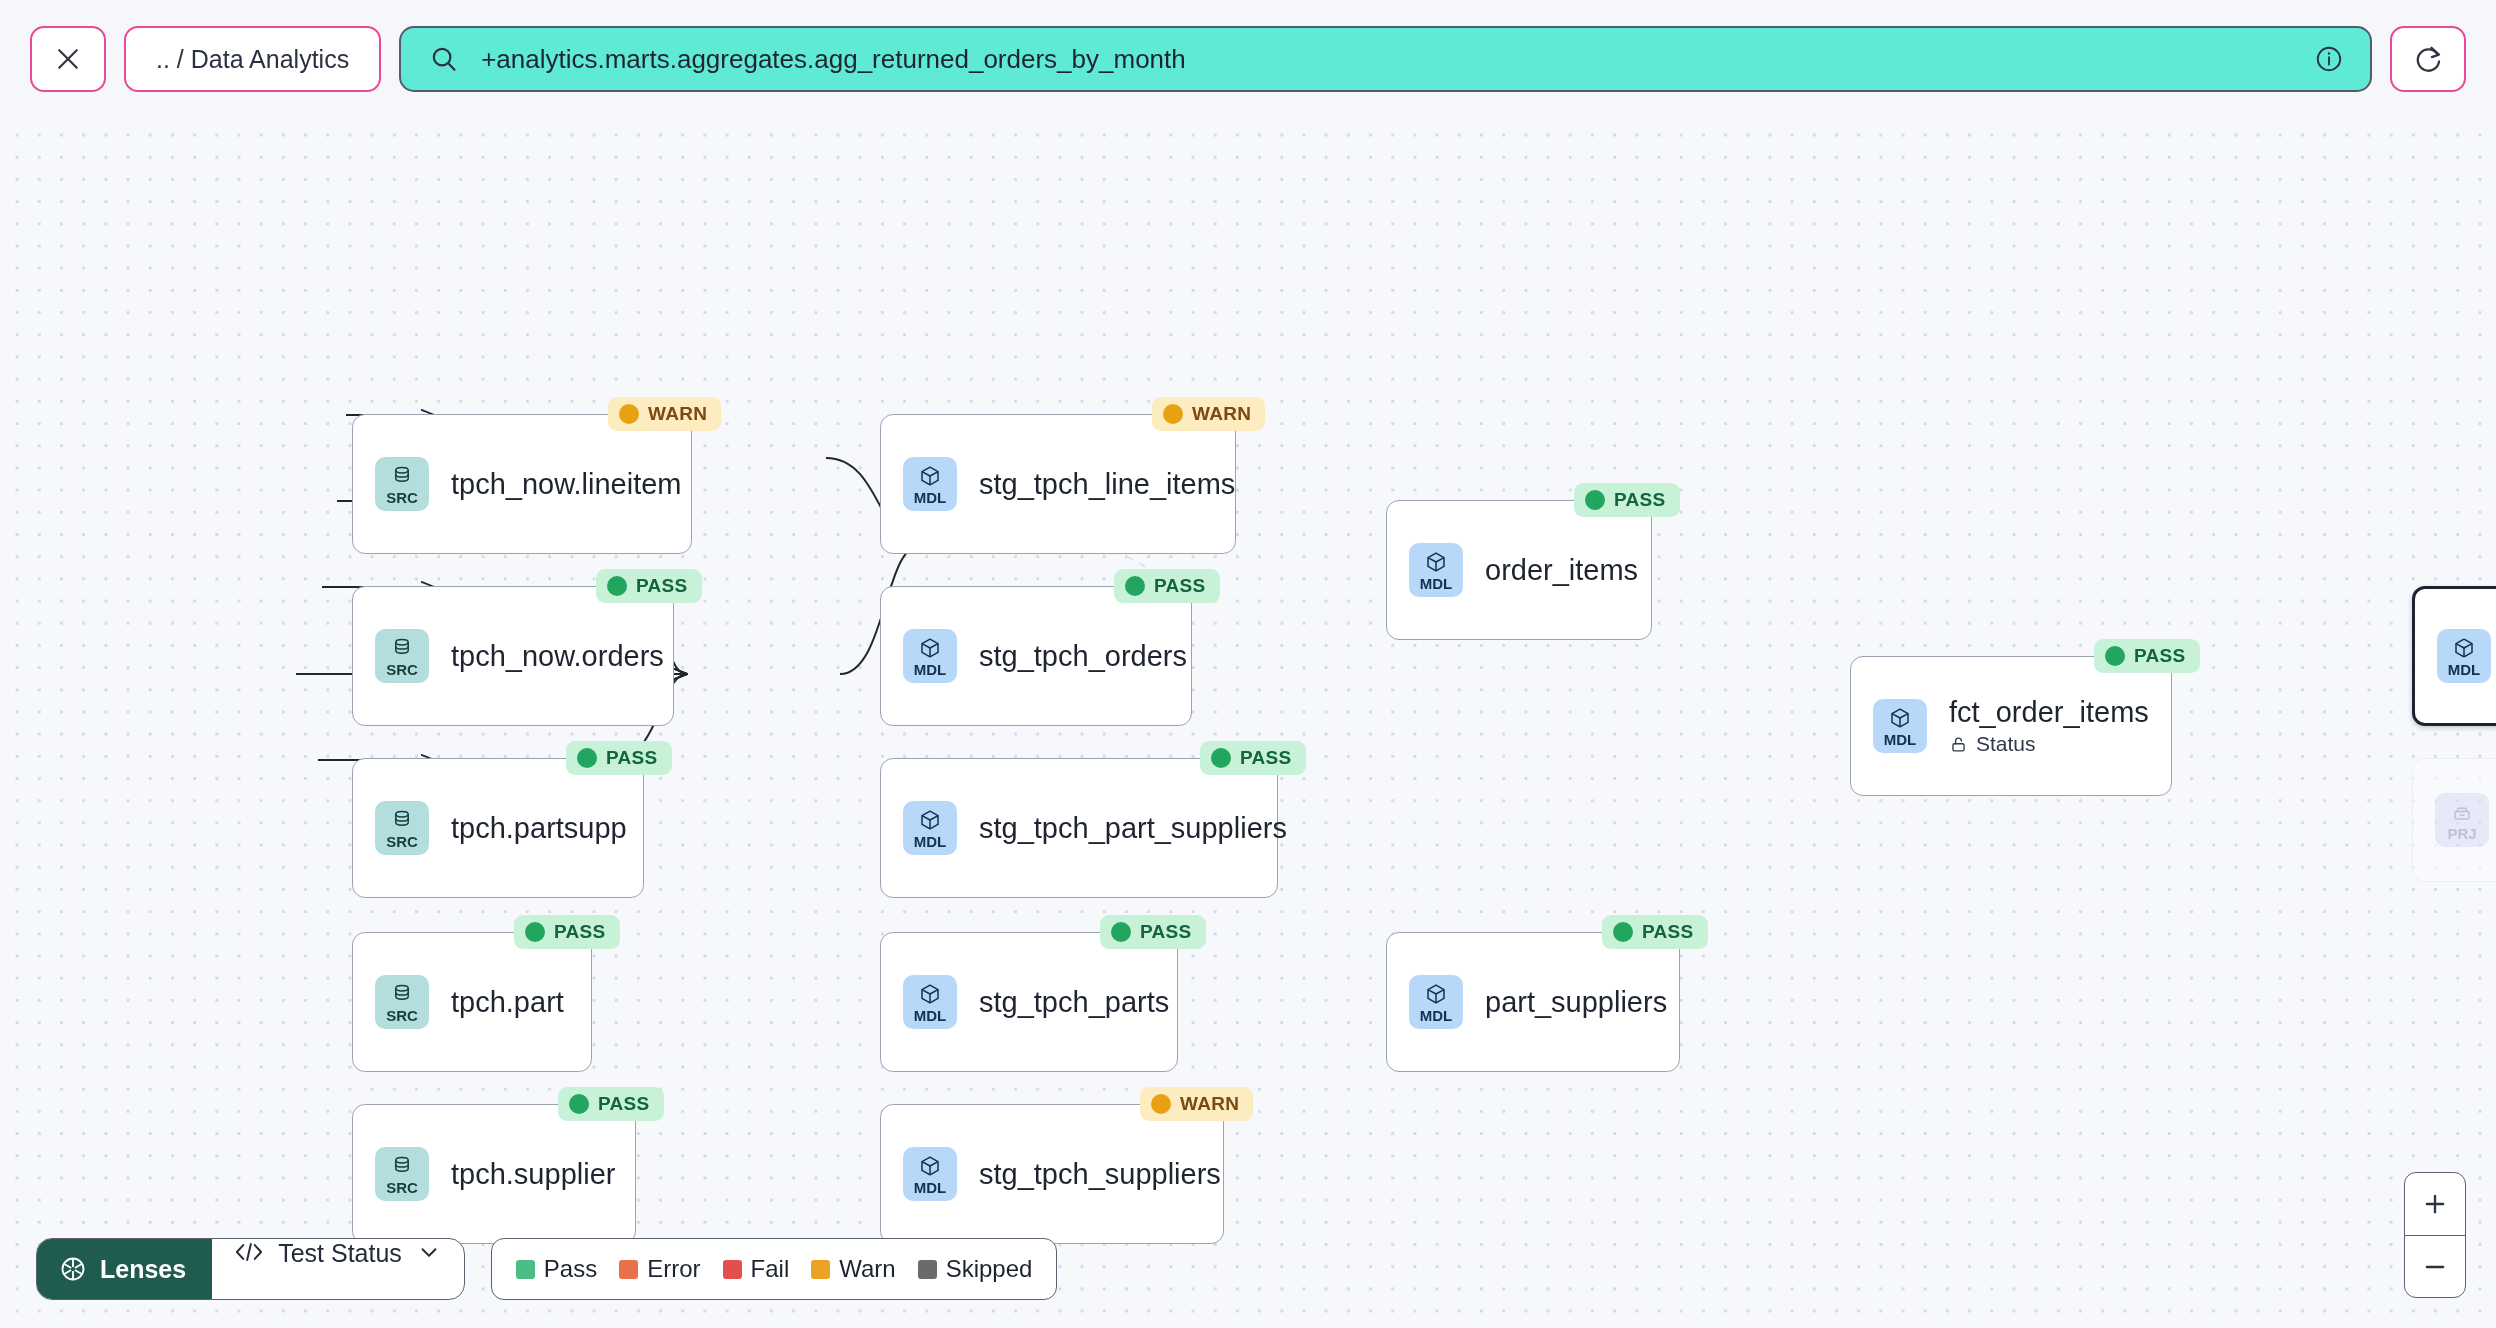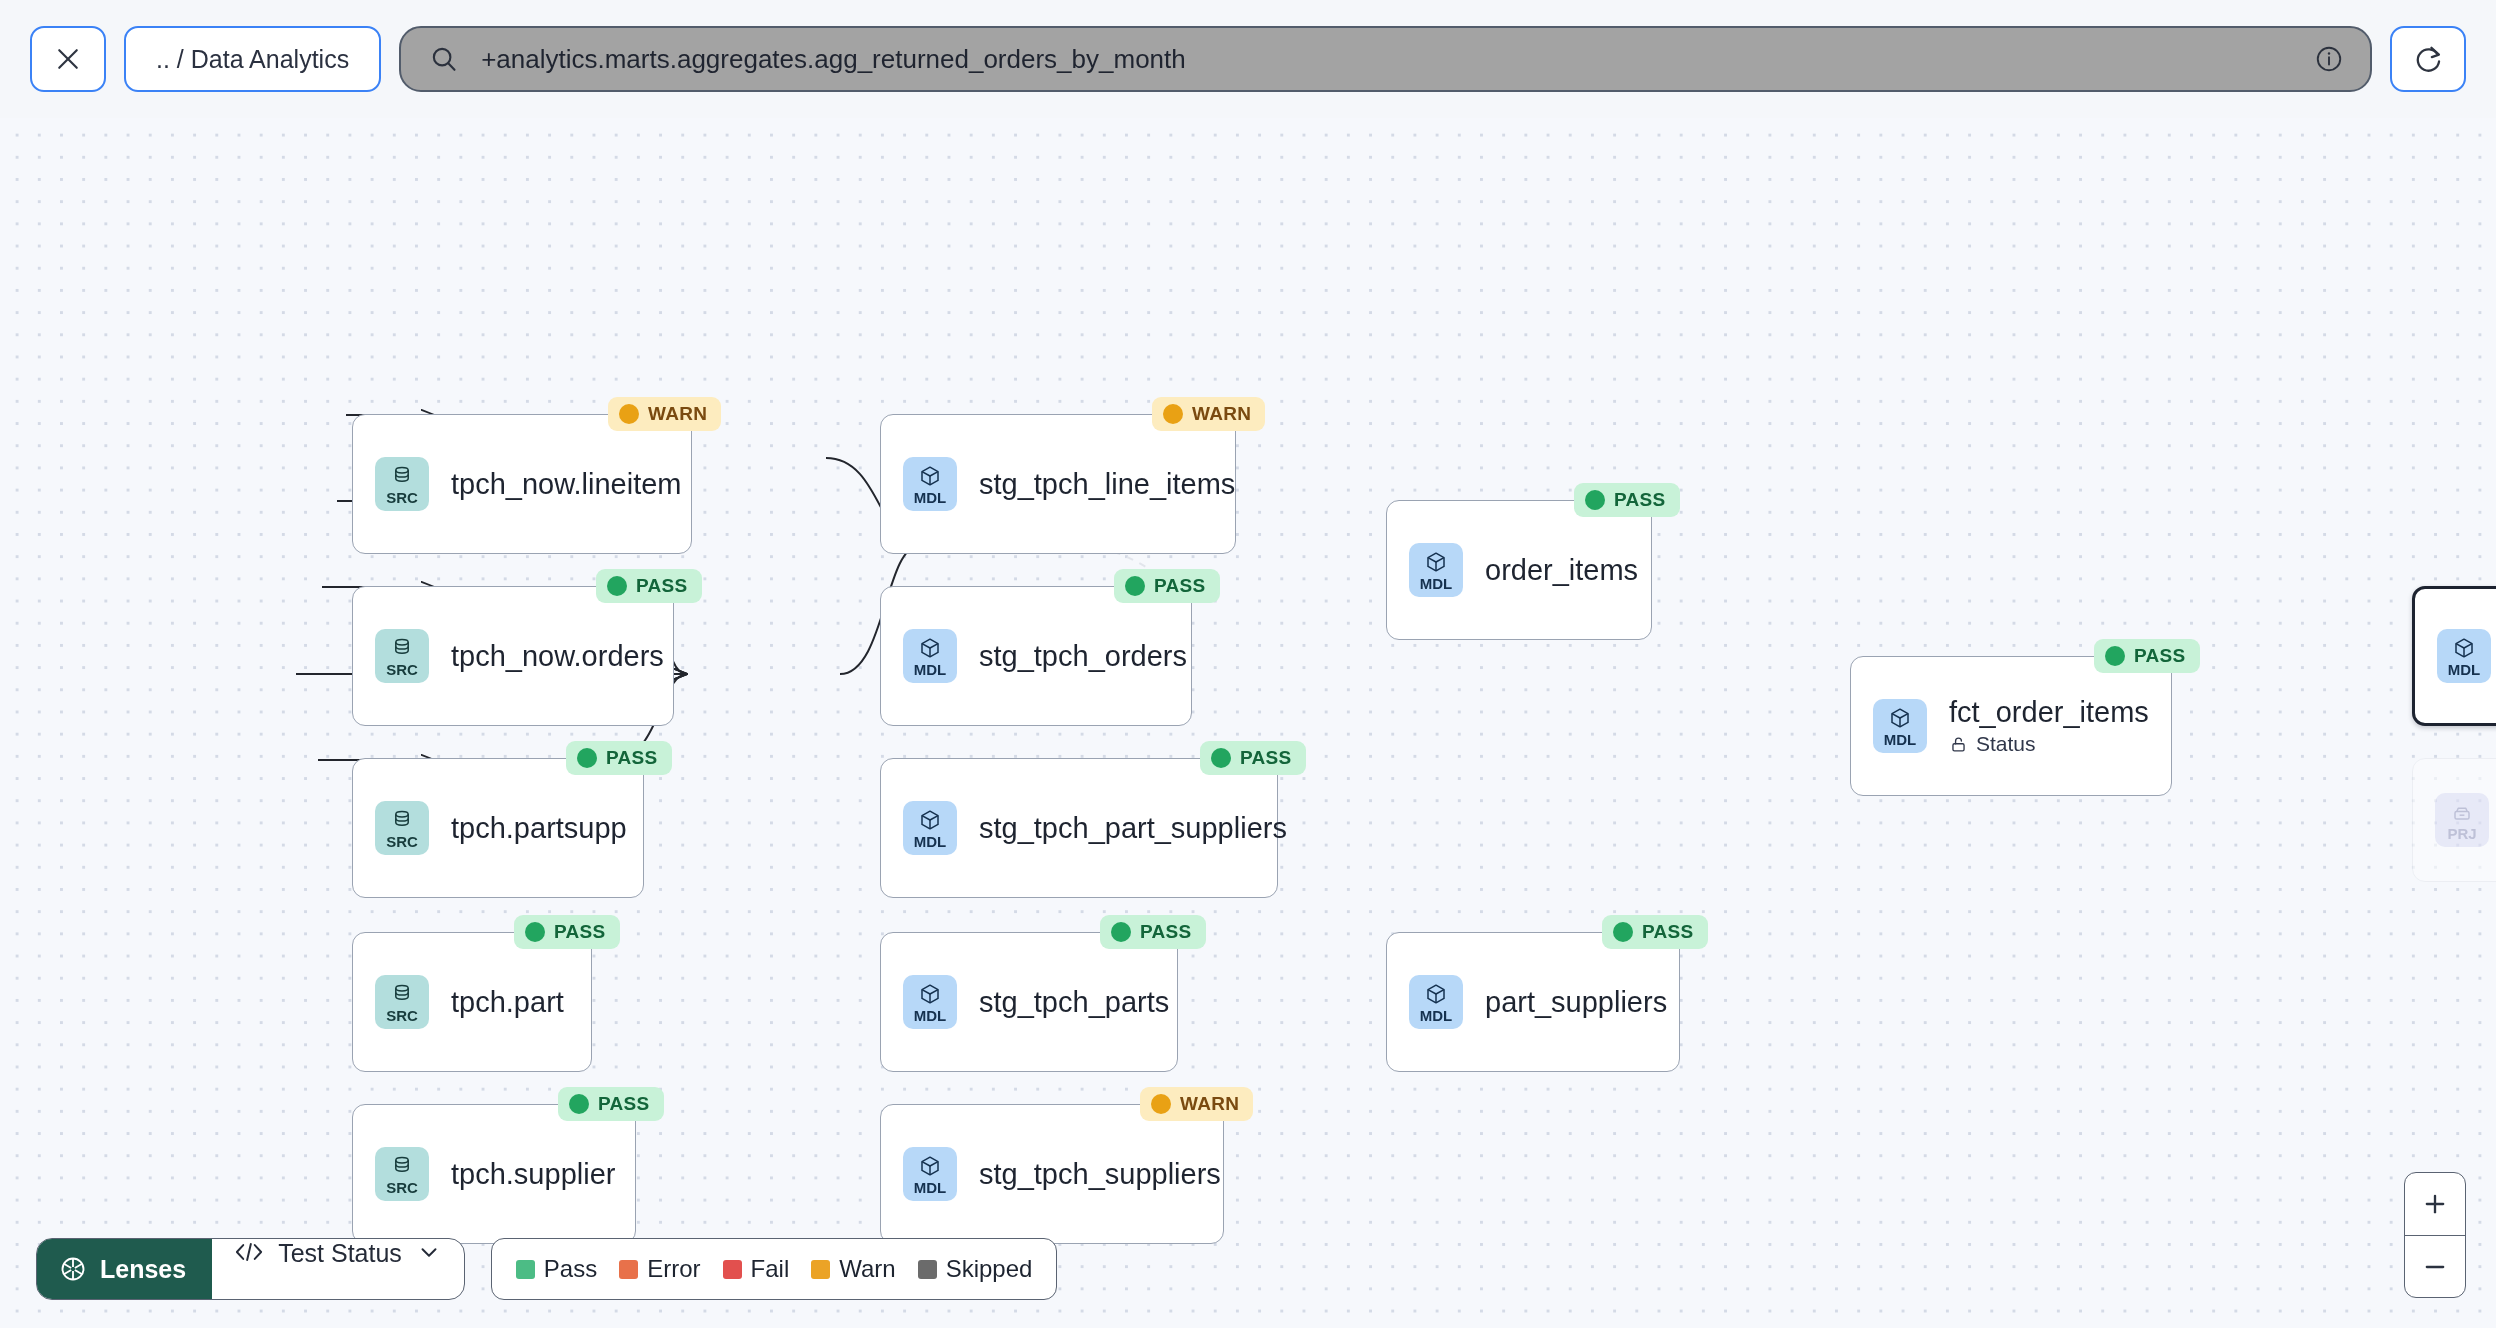--- a/index.html
+++ b/index.html
@@ -15,39 +15,39 @@
     position: absolute; top: 0; left: 0;
     width: 2496px; height: 118px;
     background: #f5f7fa;
     display: flex; align-items: center;
     padding: 0 30px;
     gap: 18px;
     z-index: 40;
   }
   .tb-btn {
     background: #ffffff;
-    border: 2px solid #3b82f6;
+    border: 2px solid #ec4899;
     border-radius: 14px;
     height: 66px;
     display: flex; align-items: center; justify-content: center;
     cursor: pointer;
     color: #2e3440;
   }
   #close-btn { width: 76px; }
   #breadcrumb-btn {
     padding: 0 30px;
     font-size: 25px;
     color: #2b3140;
     white-space: nowrap;
   }
   #searchbar {
     flex: 1;
-    background: #a3a3a3;
+    background: #5eead4;
     border: 2px solid #525c6b;
-    border-radius: 22px;
+    border-radius: 15px;
     height: 66px;
     display: flex; align-items: center;
     padding: 0 26px 0 28px;
     gap: 22px;
     cursor: text;
   }
   #search-value {
     flex: 1;
     font-size: 26px;
     color: #1f2430;

